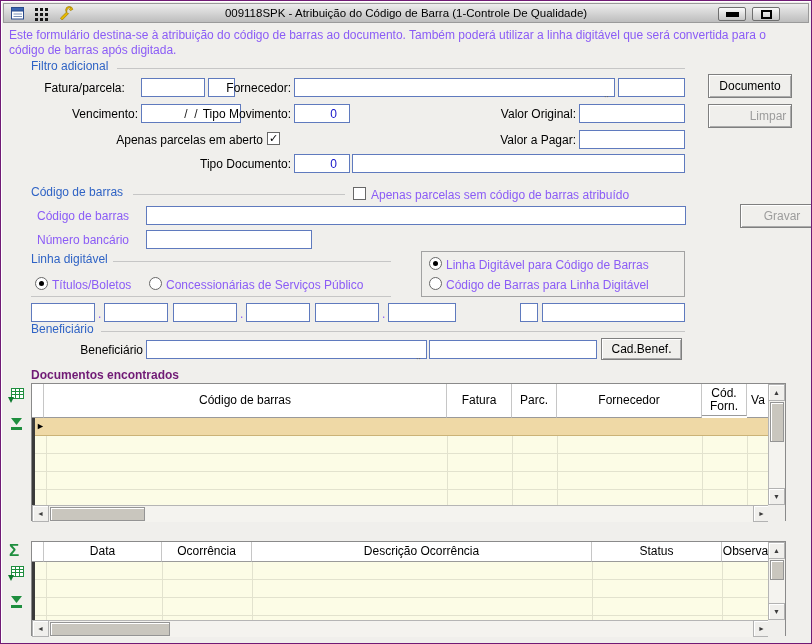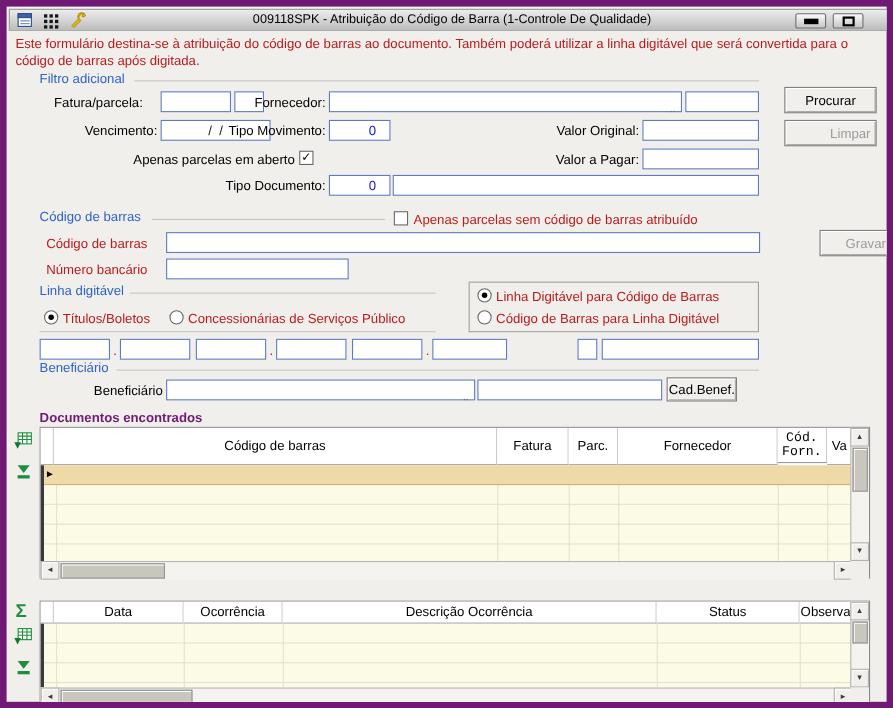--- a/index.html
+++ b/index.html
@@ -1,33 +1,33 @@
 <!DOCTYPE html>
 <html><head>
 <meta charset="utf-8">
 <style>
   * { box-sizing: border-box; margin: 0; padding: 0; }
   html,body { width: 812px; height: 644px; }
   body { font-family: "Liberation Sans", sans-serif; background: #D8D5CE; }
   .win { position: absolute; left:0; top:0; width:812px; height:644px;
-         background:#F0EFEC; border:6px solid #701a75;
+         background:#F0EFEC; border:1px solid #701a75;
          box-shadow: inset 1px 1px 0 #FFFFFF; overflow:hidden; }
   
   .titlebar { position:absolute; left:2px; top:2px; width:806px; height:20px;
               background:linear-gradient(#EDEDED,#BDBDBD); border:1px solid #9A9A9A; }
   .tb-title { position:absolute; left:0; top:3px; width:100%; text-align:center;
               font-size:11.5px; color:#000; }
   .tb-icon { position:absolute; top:1px; width:17px; height:17px; }
   .tb-btn { position:absolute; top:3px; width:28px; height:14px;
             background:linear-gradient(#FAFAFA,#C6C6C6); border:1px solid #6F6F6F;
             border-radius:2px; display:flex; align-items:center; justify-content:center; cursor:default; }
   .glyph-min { width:13px; height:5px; background:#000; }
   .glyph-max { width:11px; height:9px; border:2px solid #000; }
   
-  .txt { position:absolute; font-size:12px; color:#b91c1c; }
+  .txt { position:absolute; font-size:12px; color:#8b5cf6; }
   .lbl { position:absolute; font-size:12px; color:#000; text-align:right; }
   .blue { position:absolute; font-size:12px; color:#2F63C5; }
   .hline { position:absolute; height:1px; background:#C6C6C6; }
   .in { position:absolute; height:19px; border:1px solid #5F7ABE; background:#FFF;
         font-family:"Liberation Sans",sans-serif; font-size:12px; padding:0 3px; color:#10249B; }
   .in.num { text-align:right; padding-right:12px; color:#1414C8; }
   .in.date { text-align:center; color:#222; }
   .btn { position:absolute; background:#F0EFEC; border:1px solid #7F7F7F;
          box-shadow: inset 1px 1px 0 #FFFFFF, inset -1px -1px 0 #ABABAB;
          font-family:"Liberation Sans",sans-serif; font-size:12px; color:#000; cursor:default; }
@@ -113,21 +113,21 @@
   <span class="blue" style="left:30px; top:58px;">Filtro adicional</span>
   <div class="hline" style="left:116px; top:67px; width:568px;"></div>
 
   <span class="lbl" style="left:30px; top:80px; width:107px;text-align:center;">Fatura/parcela:</span>
   <input class="in" style="left: 140px; top: 77px; width: 64px;">
   <input class="in" style="left: 207px; top: 77px; width: 27px;">
   <span class="lbl" style="left:215px; top:80px; width:75px;">Fornecedor:</span>
   <input class="in" style="left: 293px; top: 77px; width: 321px;">
   <span class="lookup" style="left:603px; top:86px;">‥</span>
   <input class="in" style="left: 617px; top: 77px; width: 67px;">
-  <button class="btn" style="left:707px; top:73px; width:84px; height:24px;">Procurar</button>
+  <button class="btn" style="left:707px; top:73px; width:84px; height:24px;">Documento</button>
 
   <span class="lbl" style="left:30px; top:106px; width:107px;">Vencimento:</span>
   <input class="in date" style="left: 140px; top: 103px; width: 100px;" value="/  /">
   <span class="lbl" style="left:185px; top:106px; width:105px;">Tipo Movimento:</span>
   <input class="in num" style="left: 293px; top: 103px; width: 56px;" value="0">
   <span class="lbl" style="left:460px; top:106px; width:115px;">Valor Original:</span>
   <input class="in" style="left: 578px; top: 103px; width: 106px;">
   <button class="btn disabled" style="left:707px; top:103px; width:84px; height:24px;padding-left:36px;">Limpar</button>
 
   <span class="lbl" style="left:100px; top:132px; width:162px;">Apenas parcelas em aberto</span>
@@ -181,21 +181,21 @@
   <input class="in" style="left: 519px; top: 302px; width: 18px; padding: 0px;">
   <input class="in" style="left: 541px; top: 302px; width: 143px;">
 
   <span class="blue" style="left:30px; top:321px;">Beneficiário</span>
   <div class="hline" style="left:100px; top:330px; width:584px;"></div>
 
   <span class="lbl" style="left:60px; top:342px; width:82px;">Beneficiário</span>
   <input class="in" style="left: 145px; top: 339px; width: 281px;">
   <span class="lookup" style="left:415px; top:348px;">‥</span>
   <input class="in" style="left: 428px; top: 339px; width: 168px;">
-  <button class="btn" style="left:600px; top:337px; width:64px; height:22px;">Cad.Benef.</button>
+  <button class="btn" style="left:600px; top:337px; width:81px; height:22px;">Cad.Benef.</button>
 
   <span class="sectitle" style="left:30px; top:367px;">Documentos encontrados</span>
 
   <span class="sideicon" style="left:6px; top:386px;">
     <svg width="18" height="17" viewBox="0 0 18 17">
       <rect x="4.5" y="1.5" width="12" height="10" fill="#FFFFFF" stroke="#1E8E3E"></rect>
       <line x1="4.5" y1="4.5" x2="16.5" y2="4.5" stroke="#1E8E3E"></line>
       <line x1="4.5" y1="7.5" x2="16.5" y2="7.5" stroke="#1E8E3E"></line>
       <line x1="8.5" y1="1.5" x2="8.5" y2="11.5" stroke="#1E8E3E"></line>
       <line x1="12.5" y1="1.5" x2="12.5" y2="11.5" stroke="#1E8E3E"></line>
@@ -209,21 +209,21 @@
     </svg>
   </span>
 
   <div class="grid" style="left:30px; top:382px; width:755px; height:138px;">
 
     <div class="gh" style="left:0; width:12px; height:34px;"></div>
     <div class="gh" style="left:12px;  width:403px; height:34px;">Código de barras</div>
     <div class="gh" style="left:415px; width:65px;  height:34px;">Fatura</div>
     <div class="gh" style="left:480px; width:45px;  height:34px;">Parc.</div>
     <div class="gh" style="left:525px; width:145px; height:34px;">Fornecedor</div>
-    <div class="gh" style="left:670px; width:45px;  height:32px;font-family:Liberation Mono, monospace;">Cód. Forn.</div>
+    <div class="gh" style="left:670px; width:45px;  height:32px;">Cód. Forn.</div>
     <div class="gh" style="left:715px; width:23px;  height:34px;">Va</div>
 
     <div class="gbody" style="top:34px; width:738px; height:87px;">
       <div class="gcol" style="left:11px;  height:87px;"></div>
       <div class="gcol" style="left:412px; height:87px;"></div>
       <div class="gcol" style="left:477px; height:87px;"></div>
       <div class="gcol" style="left:522px; height:87px;"></div>
       <div class="gcol" style="left:667px; height:87px;"></div>
       <div class="gcol" style="left:712px; height:87px;"></div>
       <div class="selrow" style="width:735px;">

